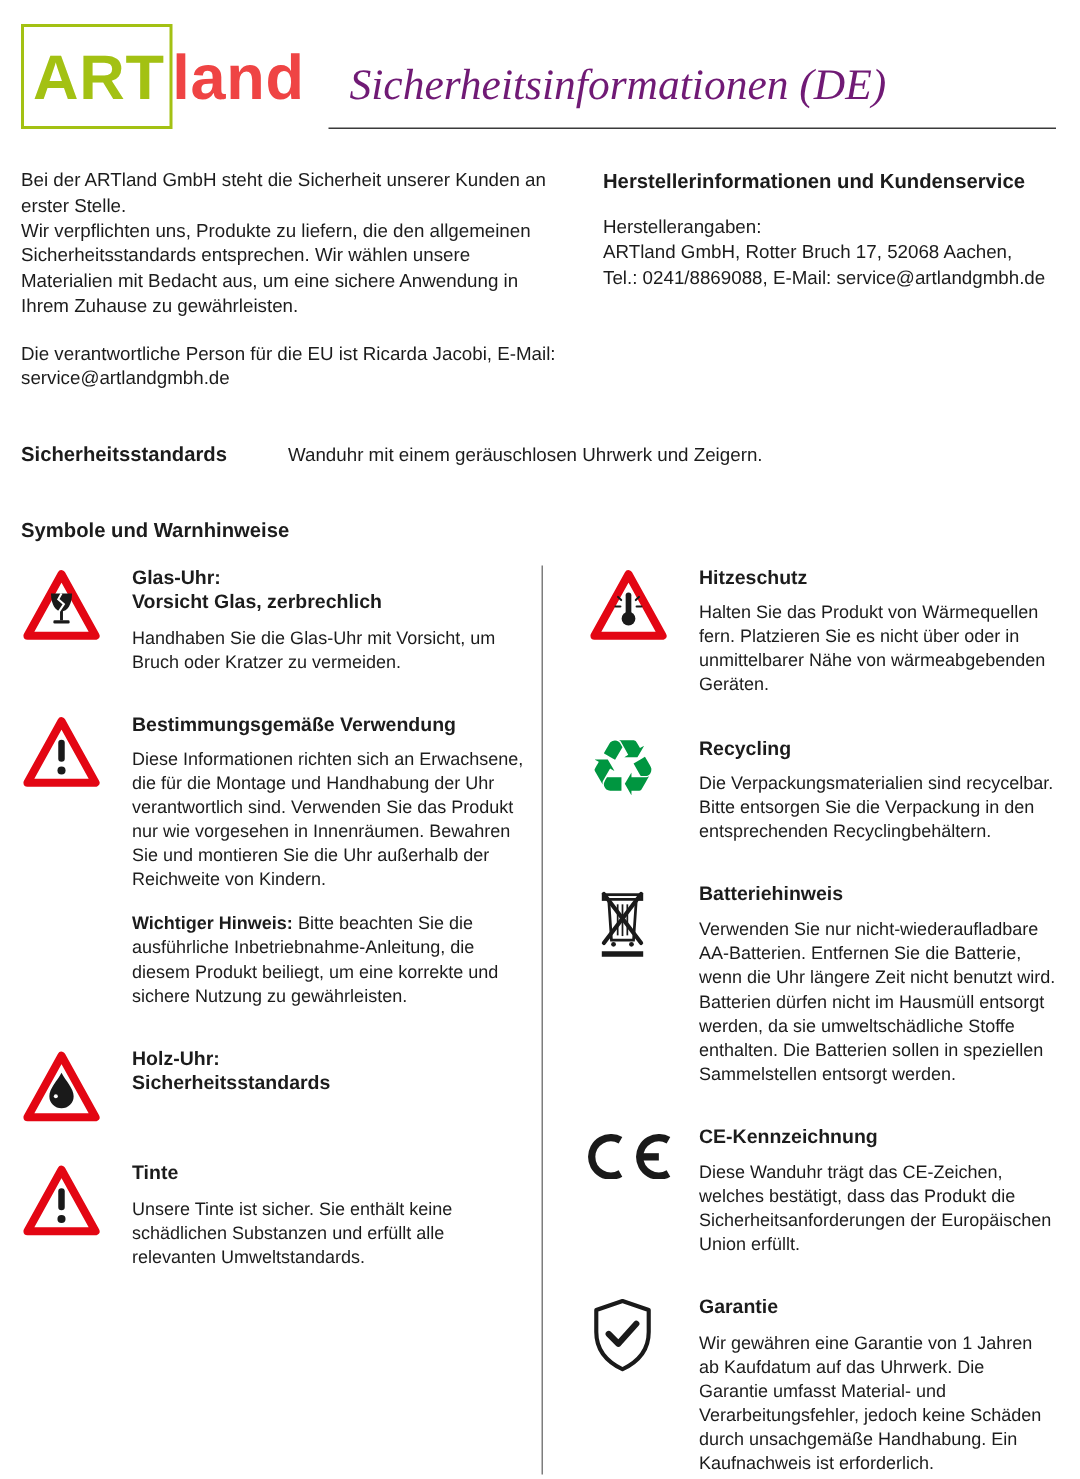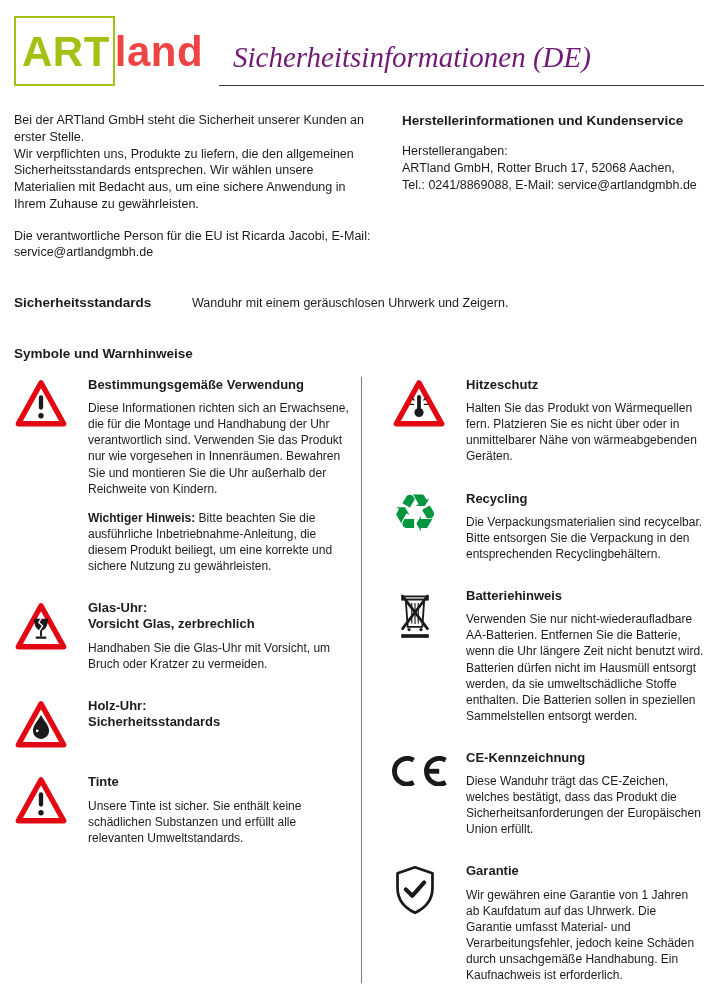--- a/index.html
+++ b/index.html
@@ -98,51 +98,51 @@
   <h2 class="warn-heading">Symbole und Warnhinweise</h2>
 
   <section class="warn-grid">
 
     <div class="warn-col-left">
 
       <div class="warn-block">
         <div class="warn-icon">
           <svg class="tri" viewBox="0 0 100 90">
             <path d="M50 7 L92 83 L8 83 Z" fill="#fff" stroke="#e30613" stroke-width="10" stroke-linejoin="round"></path>
-            <rect x="46" y="30" width="8" height="27" rx="4" fill="#1a1a1a"></rect>
-            <circle cx="50" cy="68" r="5" fill="#1a1a1a"></circle>
-          </svg>
-        </div>
-        <div class="warn-text">
-          <div class="warn-titles">
-            <div class="warn-title">Bestimmungsgemäße Verwendung</div>
-          </div>
-          <p class="warn-body">Diese Informationen richten sich an Erwachsene, die für die Montage und Handhabung der Uhr verantwortlich sind. Verwenden Sie das Produkt nur wie vorgesehen in Innenräumen. Bewahren Sie und montieren Sie die Uhr außerhalb der Reichweite von Kindern.</p>
-          <p class="warn-body warn-note"><b>Wichtiger Hinweis:</b><span> Bitte beachten Sie die ausführliche Inbetriebnahme-Anleitung, die diesem Produkt beiliegt, um eine korrekte und sichere Nutzung zu gewährleisten.</span></p>
-        </div>
-      </div>
-
-      <div class="warn-block">
-        <div class="warn-icon">
-          <svg class="tri" viewBox="0 0 100 90">
-            <path d="M50 7 L92 83 L8 83 Z" fill="#fff" stroke="#e30613" stroke-width="10" stroke-linejoin="round"></path>
             <g fill="#1a1a1a">
               <path d="M37 31 h26 c0 14 -6 22 -13 22 c-7 0 -13 -8 -13 -22 z"></path>
               <rect x="48.2" y="52" width="3.6" height="12"></rect>
               <rect x="40" y="64" width="20" height="4" rx="1.5"></rect>
             </g>
             <polyline points="50,31 46,38 53,44 47,53" fill="none" stroke="#fff" stroke-width="2.5"></polyline>
           </svg>
         </div>
         <div class="warn-text">
           <div class="warn-titles">
             <div class="warn-title">Glas-Uhr:</div>
             <div class="warn-title">Vorsicht Glas, zerbrechlich</div>
           </div>
           <p class="warn-body">Handhaben Sie die Glas-Uhr mit Vorsicht, um Bruch oder Kratzer zu vermeiden.</p>
+        </div>
+      </div>
+
+      <div class="warn-block">
+        <div class="warn-icon">
+          <svg class="tri" viewBox="0 0 100 90">
+            <path d="M50 7 L92 83 L8 83 Z" fill="#fff" stroke="#e30613" stroke-width="10" stroke-linejoin="round"></path>
+            <rect x="46" y="30" width="8" height="27" rx="4" fill="#1a1a1a"></rect>
+            <circle cx="50" cy="68" r="5" fill="#1a1a1a"></circle>
+          </svg>
+        </div>
+        <div class="warn-text">
+          <div class="warn-titles">
+            <div class="warn-title">Bestimmungsgemäße Verwendung</div>
+          </div>
+          <p class="warn-body">Diese Informationen richten sich an Erwachsene, die für die Montage und Handhabung der Uhr verantwortlich sind. Verwenden Sie das Produkt nur wie vorgesehen in Innenräumen. Bewahren Sie und montieren Sie die Uhr außerhalb der Reichweite von Kindern.</p>
+          <p class="warn-body warn-note"><b>Wichtiger Hinweis:</b><span> Bitte beachten Sie die ausführliche Inbetriebnahme-Anleitung, die diesem Produkt beiliegt, um eine korrekte und sichere Nutzung zu gewährleisten.</span></p>
         </div>
       </div>
 
       <div class="warn-block">
         <div class="warn-icon">
           <svg class="tri" viewBox="0 0 100 90">
             <path d="M50 7 L92 83 L8 83 Z" fill="#fff" stroke="#e30613" stroke-width="10" stroke-linejoin="round"></path>
             <path d="M50 28 C45 38 35 47 35 57 a15 15 0 0 0 30 0 C65 47 55 38 50 28 Z" fill="#1a1a1a"></path>
             <circle cx="43" cy="57" r="2.5" fill="#fff"></circle>
           </svg>

